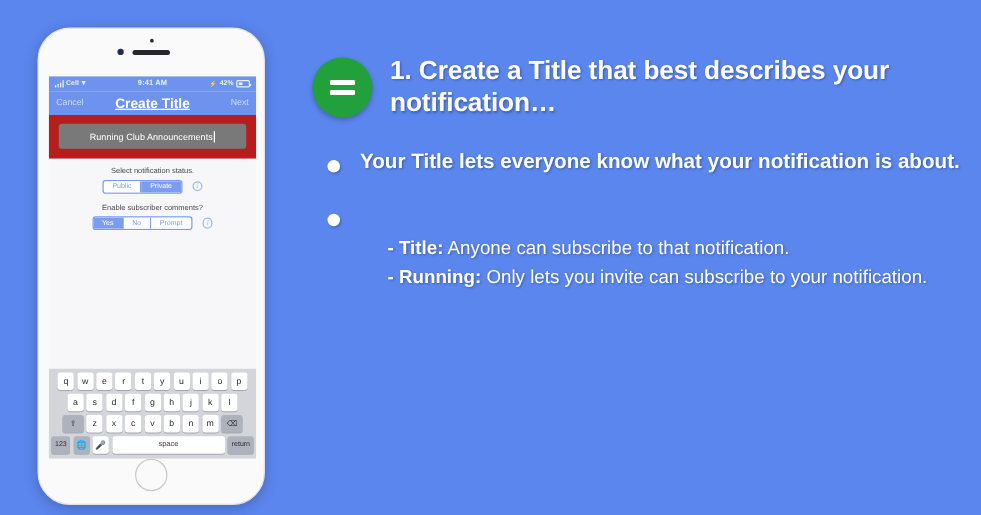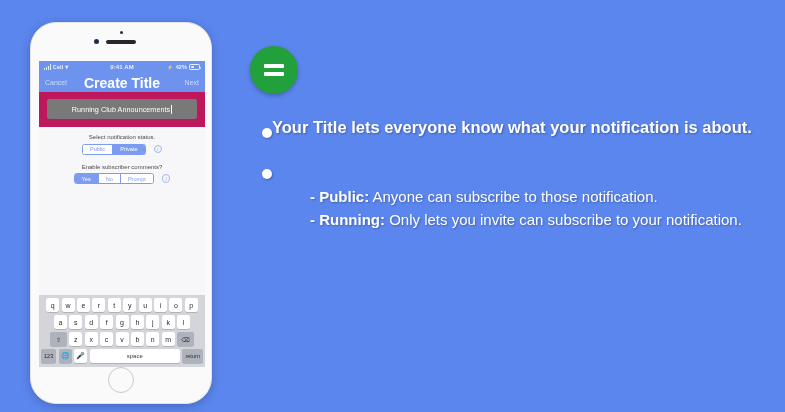--- a/index.html
+++ b/index.html
@@ -86,25 +86,25 @@
   .bolt { font-size: 5px; }
 
   
   .navbar {
     height: 19px; background: #6d93ef;
     display: flex; align-items: center; justify-content: space-between;
     padding: 0 6px; color: #fff;
   }
   .nav-side { font-size: 7px; color: #cfdcfa; width: 30px; }
   .nav-side.right { text-align: right; }
-  .nav-title { font-size: 14px; font-weight: bold; color: #ffffff; }
+  .nav-title { font-size: 11px; font-weight: bold; color: #ffffff; text-decoration: underline; }
 
   
   .input-zone {
-    background: #be185d; padding: 7px 8px 8px;
+    background: #b91c1c; padding: 7px 8px 8px;
   }
   .title-input {
     background: #797979;
     border-radius: 2.5px;
     height: 20px;
     display: flex; align-items: center; justify-content: center;
     position: relative;
   }
   .title-input span {
     font-size: 7.2px; color: #ffffff; letter-spacing: .05px;
@@ -185,21 +185,21 @@
   }
   .badge-eq { display: flex; flex-direction: column; gap: 4px; }
   .badge-eq i { display: block; width: 20px; height: 4px; background: #ffffff; border-radius: 1px; }
   .headline {
     font-size: 21px; font-weight: bold; line-height: 1.24;
     text-shadow: 1px 1px 2px rgba(0,0,0,0.3);
     letter-spacing: -.1px;
   }
 
   .bullets { padding: 22px 14px 0 22px; }
-  .bullet { display: flex; align-items: flex-end; margin-bottom: 24px; }
+  .bullet { display: flex; align-items: center; gap: 16px; margin-bottom: 24px; }
   .dot {
     flex: 0 0 auto;
     width: 10px; height: 10px; border-radius: 50%;
     background: #ffffff; margin-top: 7px;
     box-shadow: 1px 1px 2px rgba(0,0,0,0.25);
   }
   .bullet-text {
     font-size: 16.5px; font-weight: bold; line-height: 1.35;
     text-shadow: 1px 1px 2px rgba(0,0,0,0.3);
   }
@@ -329,35 +329,36 @@
 
 <div class="content">
 
   <div class="headline-row">
     <div class="badge">
       <span class="badge-eq">
           <i></i>
           <i></i>
         </span>
     </div>
+    <div class="headline">1. Create a Title that best describes your notification…</div>
   </div>
 
   <div class="bullets">
     <div class="bullet">
       <span class="dot"></span>
       <div class="bullet-text">Your Title lets everyone know what your notification is about.</div>
     </div>
 
     <div class="bullet">
       <span class="dot"></span>
     </div>
 
     <div class="subs">
       <div class="sub">
-        <b>- Public:</b><span> Anyone can subscribe to those notification.</span>
+        <b>- Title:</b><span> Anyone can subscribe to that notification.</span>
       </div>
       <div class="sub">
         <b>- Running:</b><span> Only lets you invite can subscribe to your notification.</span>
       </div>
     </div>
   </div>
 
 </div>
 
 </body></html>

